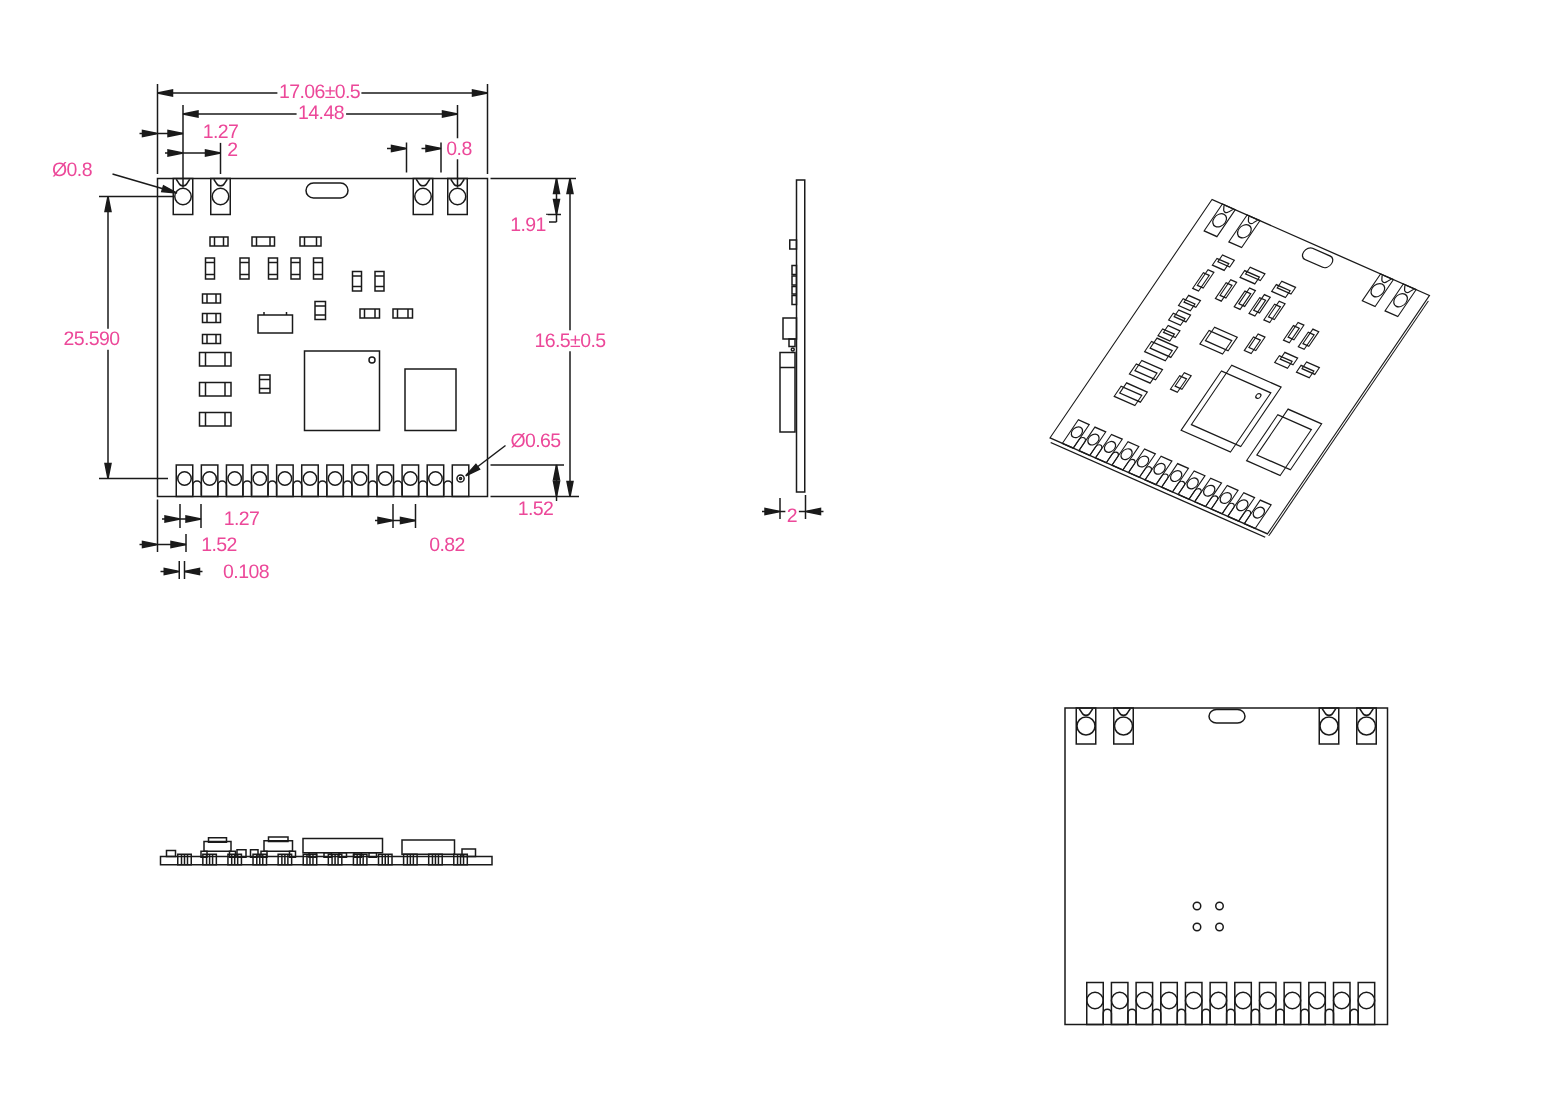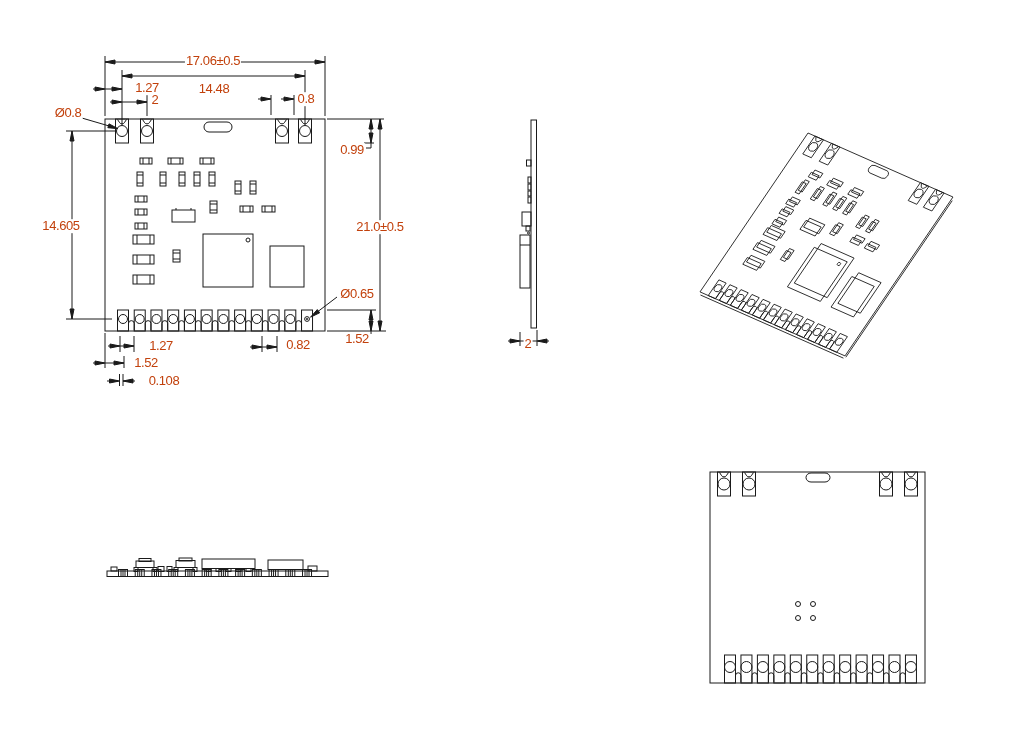--- a/index.html
+++ b/index.html
@@ -3,21 +3,21 @@
 <meta charset="utf-8">
 <style>
   html,body{margin:0;padding:0;background:#ffffff;}
   #stage{position:relative;width:1028px;height:744px;background:#fff;overflow:hidden;
          font-family:"Liberation Sans",sans-serif;}
   #art{position:absolute;left:0;top:0;}
   #art line,#art path,#art rect,#art circle,#art ellipse,#art polygon{
       stroke:#1a1a1a;stroke-width:1;fill:none;}
   #art polygon{fill:#1a1a1a;}
   .dim{position:absolute;transform:translate(-50%,-50%);
-       font-size:13px;line-height:1.05;letter-spacing:-0.4px;color:#c2410c;
+       font-size:13px;line-height:1.05;letter-spacing:-0.4px;color:#ec4899;
        background:#fff;padding:0 1px;white-space:nowrap;}
 </style>
 </head>
 <body>
 
 <div id="stage">
   <svg id="art" width="1028" height="744" viewBox="0 0 1028 744">
     <g id="g-front">
         <rect x="105" y="119" width="220" height="212" fill="#fff"></rect>
         <rect x="204" y="122" width="28" height="10" fill="#fff" rx="5"></rect>
@@ -454,29 +454,29 @@
         <circle cx="910.95" cy="667" r="5.5" fill="#fff"></circle>
         <circle cx="798" cy="604" r="2.5"></circle>
         <circle cx="813" cy="604" r="2.5"></circle>
         <circle cx="798" cy="618" r="2.5"></circle>
         <circle cx="813" cy="618" r="2.5"></circle>
       </g>
   </svg>
 
   <div>
     <span class="dim" style="left:213px;top:61px">17.06±0.5</span>
-    <span class="dim" style="left:214px;top:89px">14.48</span>
+    <span class="dim" style="left:214px;top:75px">14.48</span>
     <span class="dim" style="left:147px;top:88px">1.27</span>
     <span class="dim" style="left:155px;top:100px">2</span>
     <span class="dim" style="left:306px;top:99px">0.8</span>
-    <span class="dim" style="left:68px;top:113px">Ø0.8</span>
-    <span class="dim" style="left:352px;top:150px">0.99</span>
-    <span class="dim" style="left:380px;top:227px">21.0±0.5</span>
-    <span class="dim" style="left:61px;top:226px">14.605</span>
+    <span class="dim" style="left:48px;top:113px">Ø0.8</span>
+    <span class="dim" style="left:352px;top:150px">1.91</span>
+    <span class="dim" style="left:380px;top:227px">16.5±0.5</span>
+    <span class="dim" style="left:61px;top:226px">25.590</span>
     <span class="dim" style="left:357px;top:294px">Ø0.65</span>
     <span class="dim" style="left:357px;top:339px">1.52</span>
     <span class="dim" style="left:161px;top:346px">1.27</span>
-    <span class="dim" style="left:298px;top:345px">0.82</span>
+    <span class="dim" style="left:298px;top:363px">0.82</span>
     <span class="dim" style="left:146px;top:363px">1.52</span>
     <span class="dim" style="left:164px;top:381px">0.108</span>
     <span class="dim" style="left:528px;top:344px">2</span>
   </div>
 </div>
 
 </body></html>

